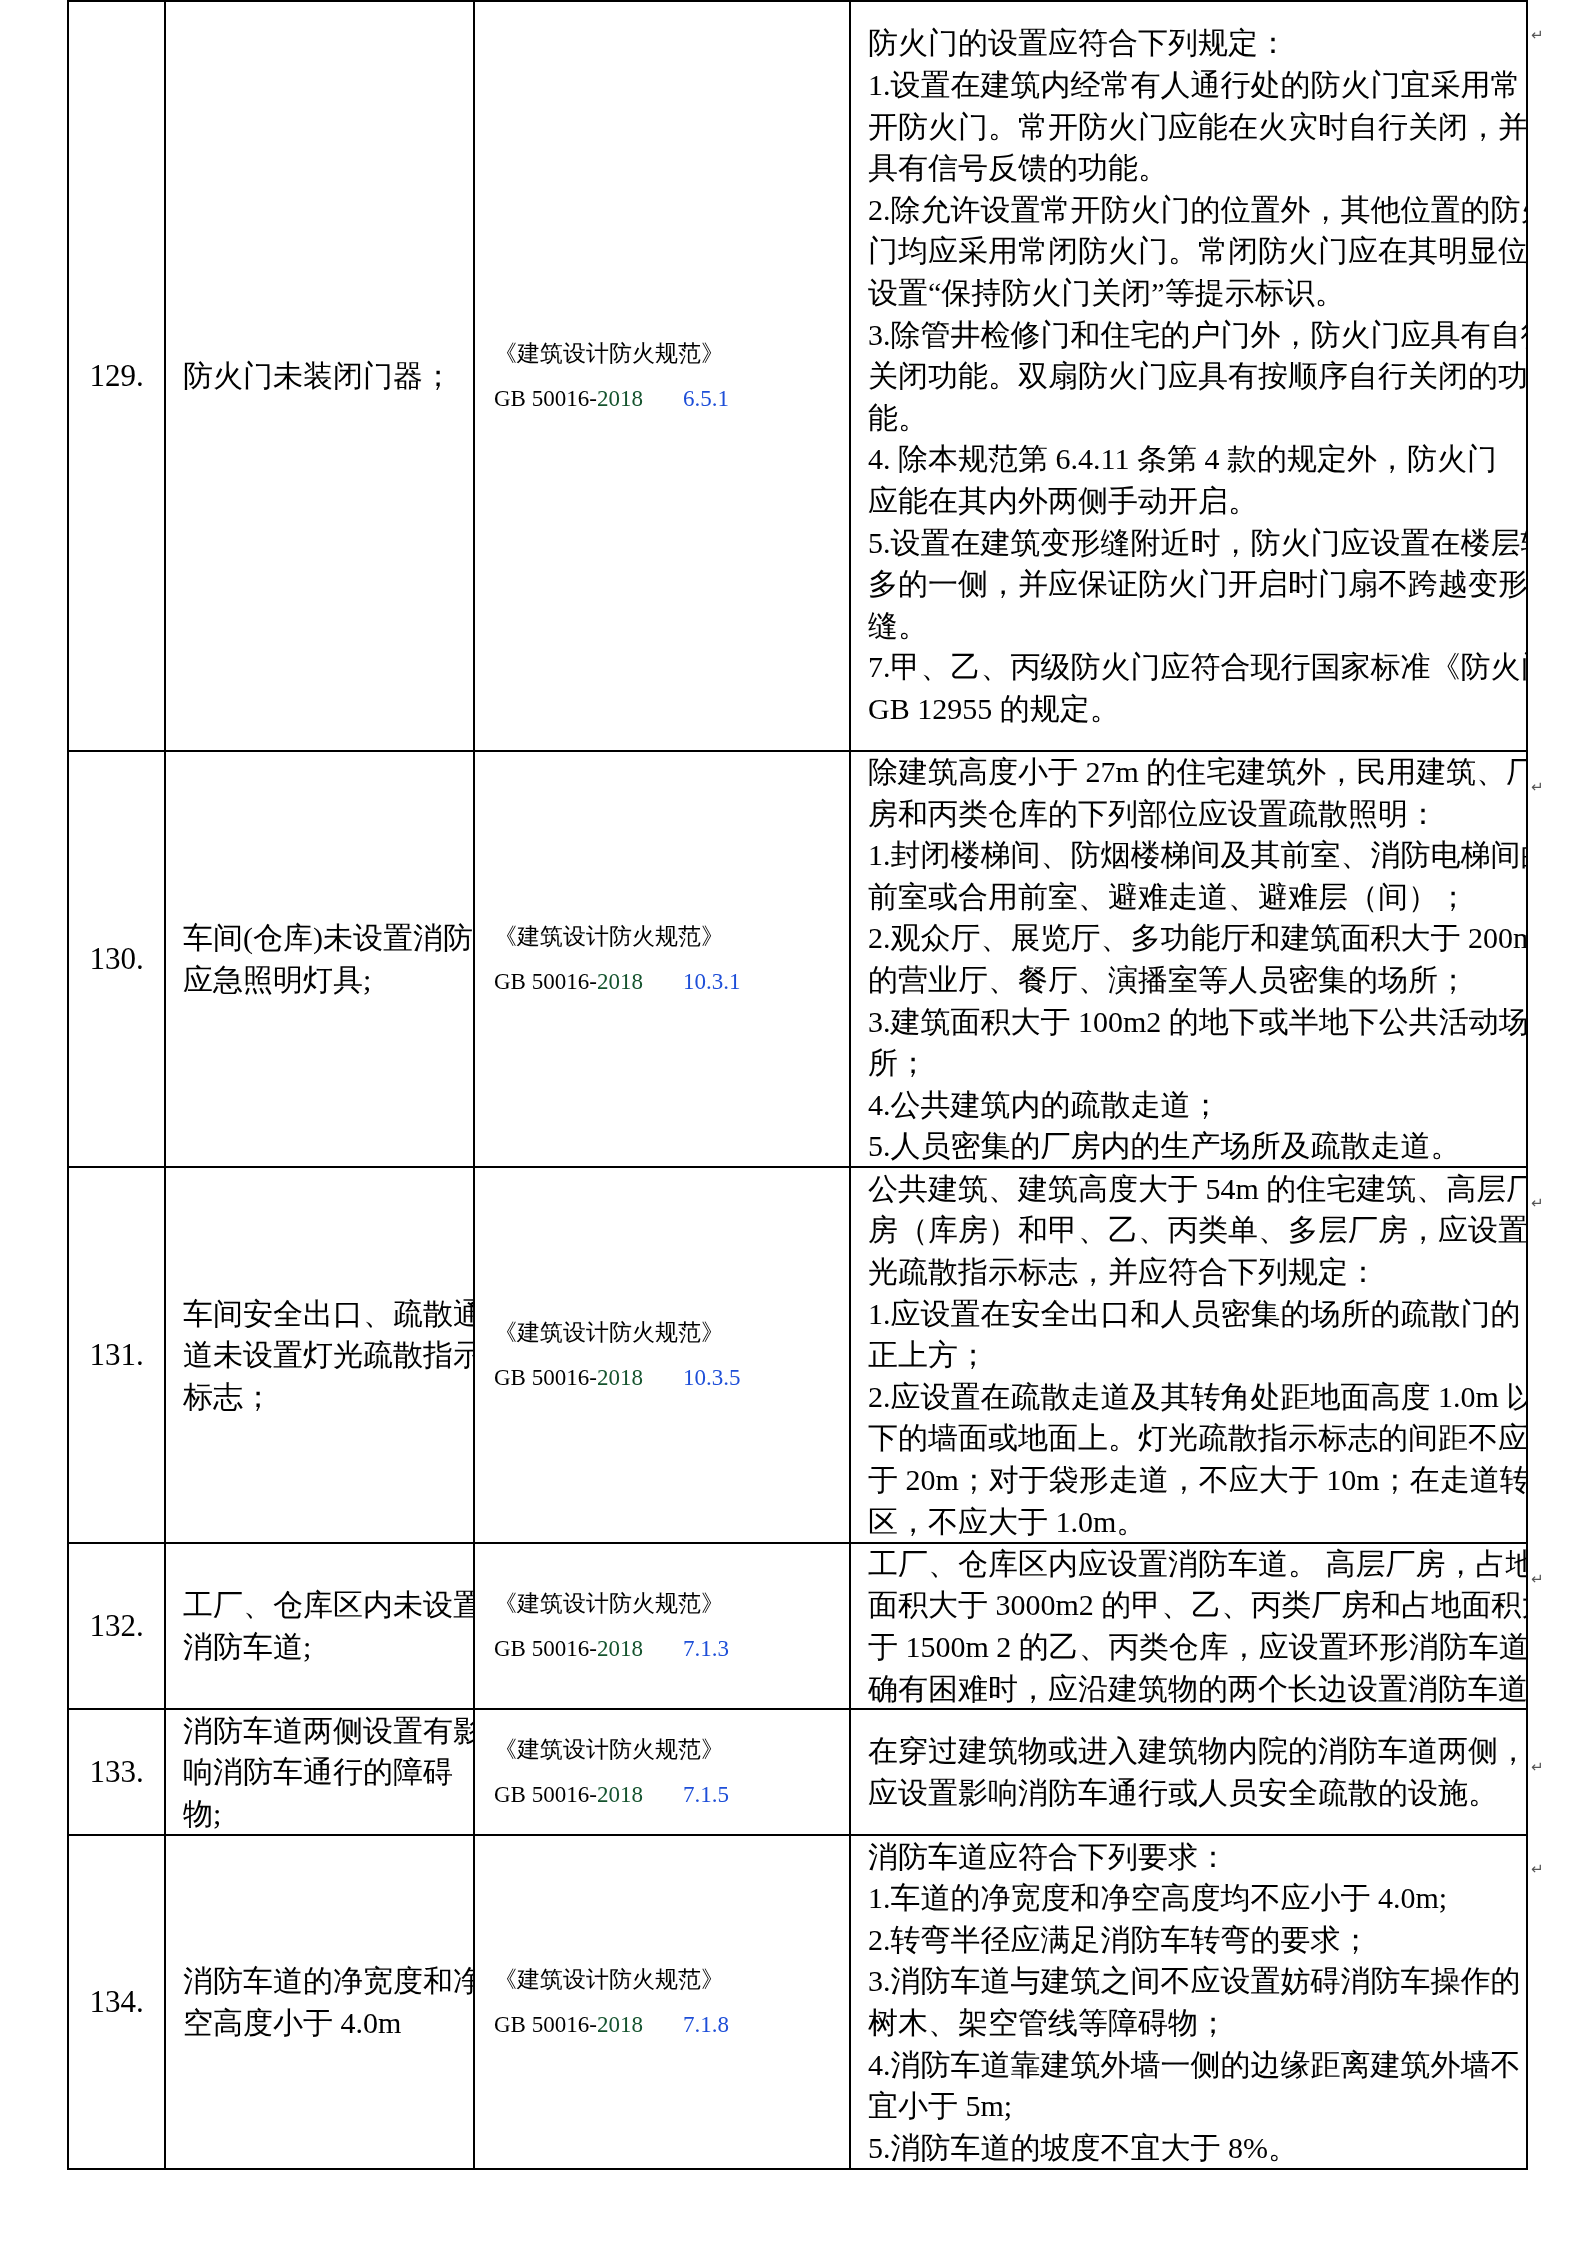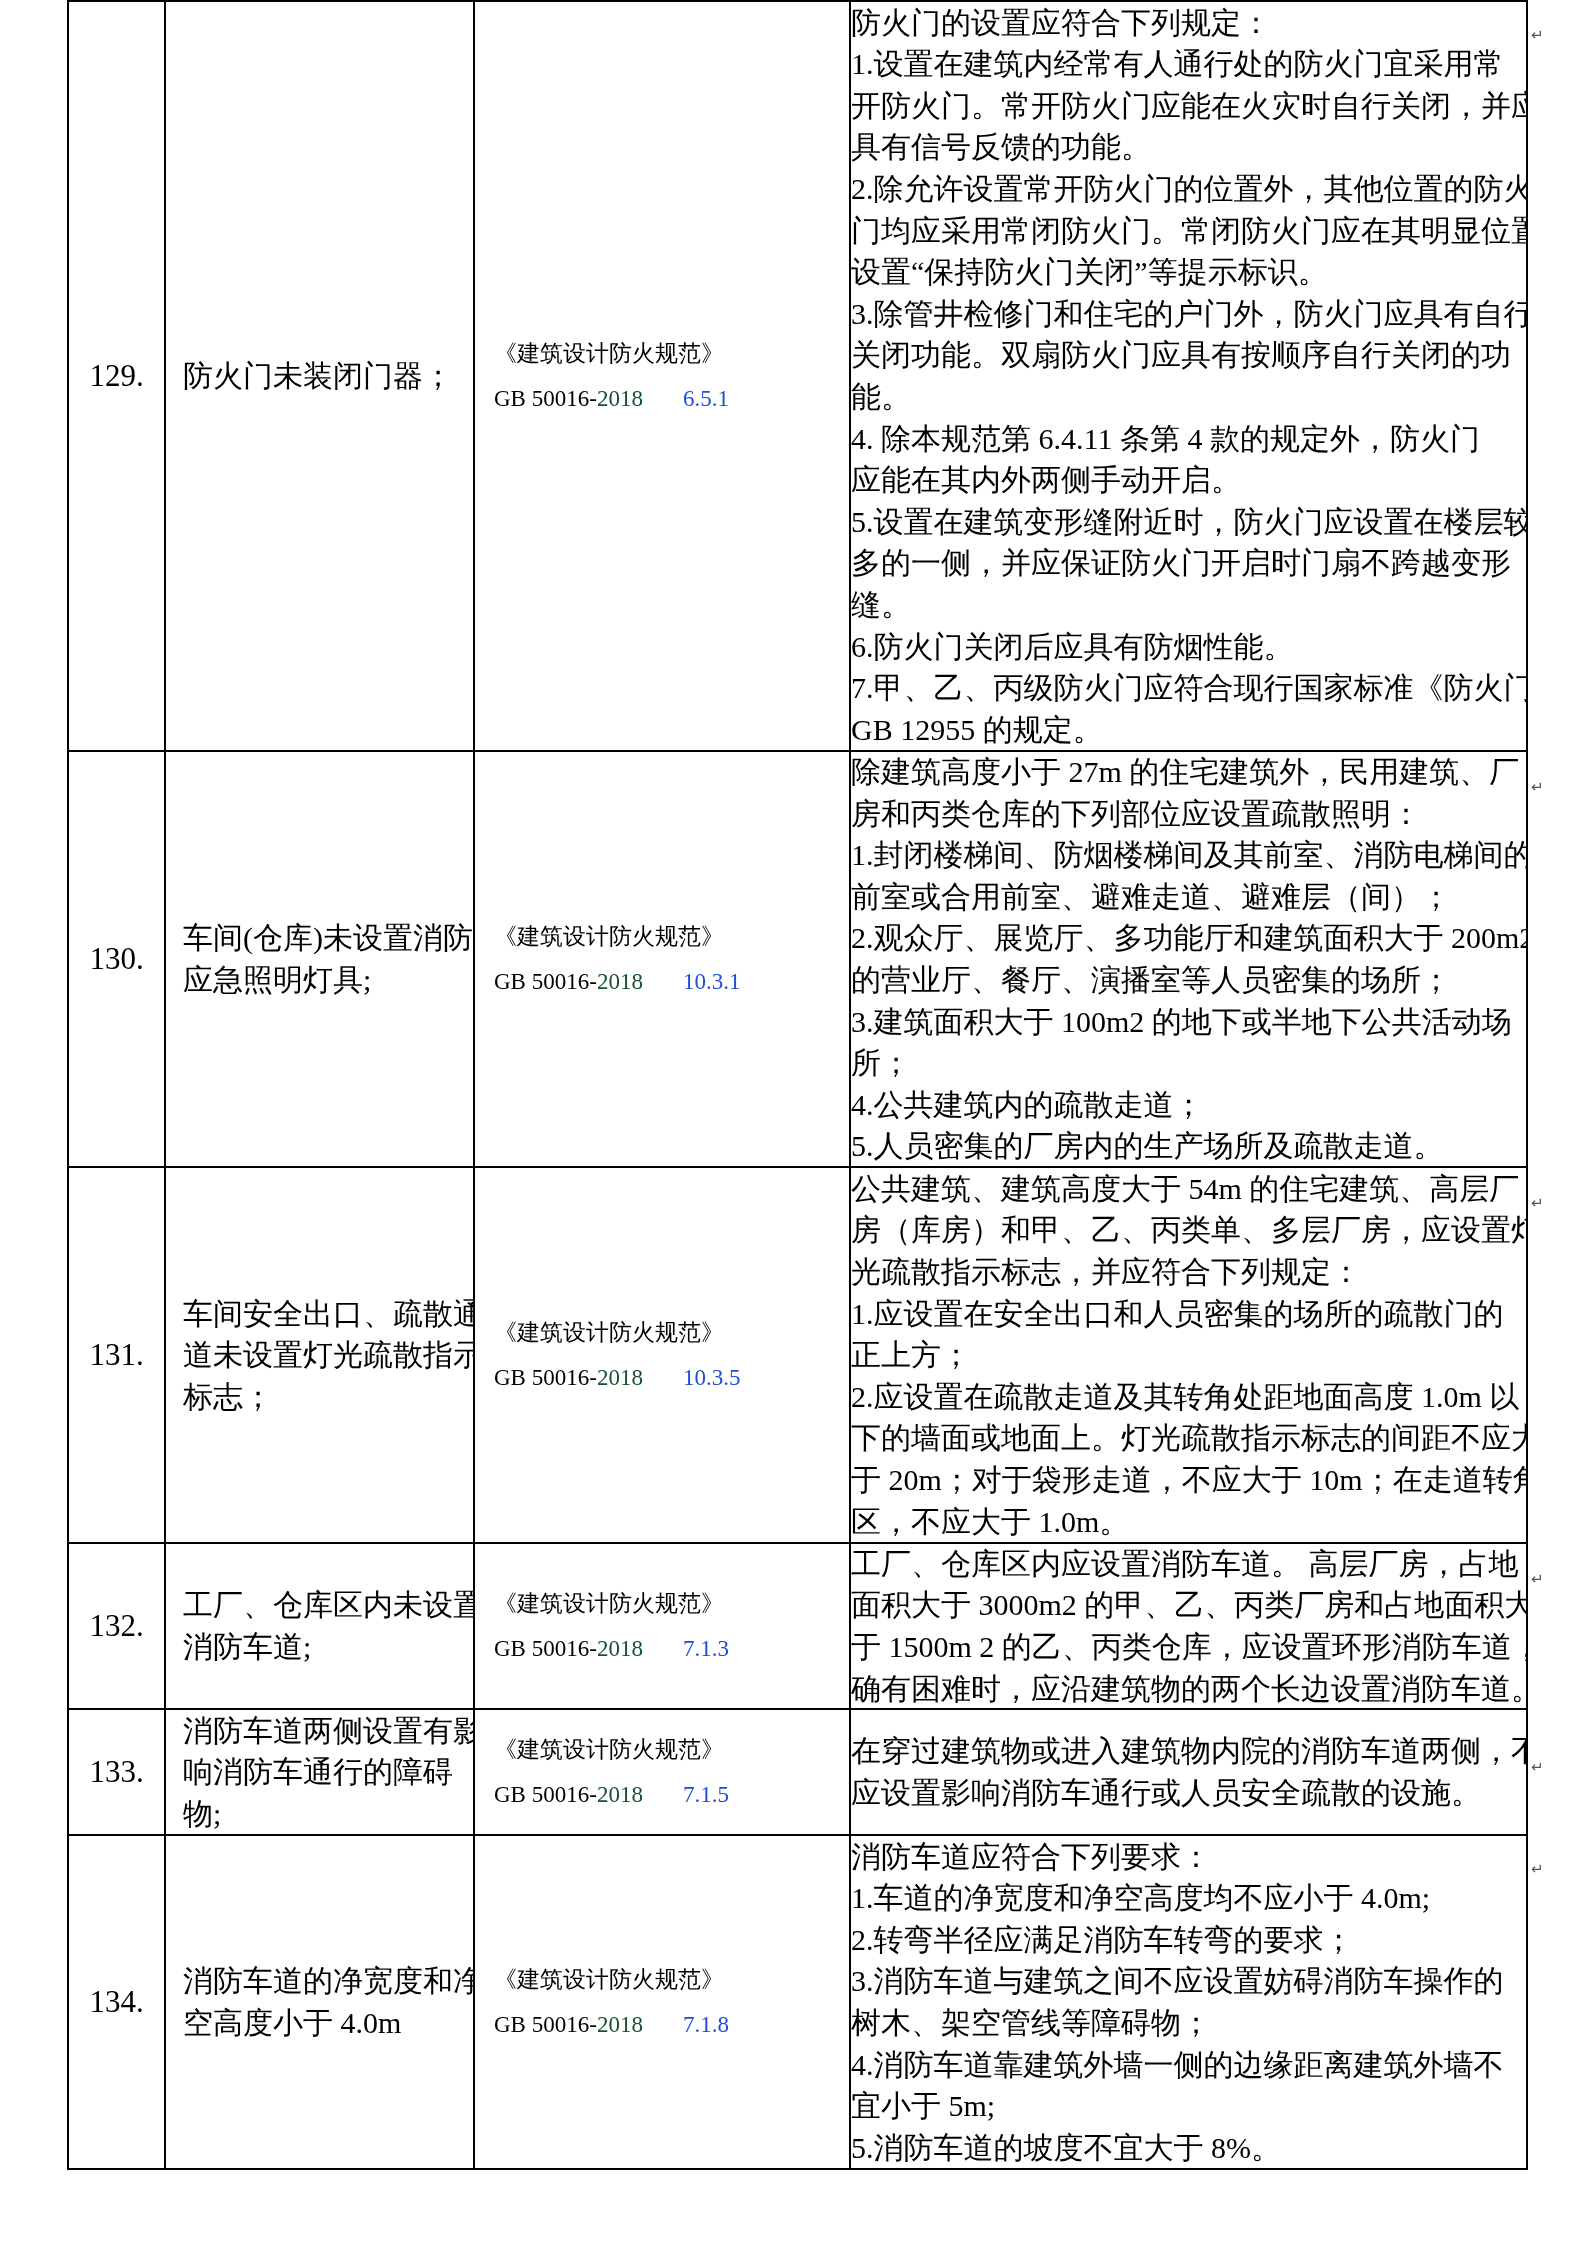--- a/index.html
+++ b/index.html
@@ -51,20 +51,21 @@
   .ref-cell {
     padding-left: 19px;
     padding-right: 4px;
     font-size: 23px;
   }
   .ref-cell .ref-title { line-height: 45px; white-space: nowrap; }
   .ref-cell .ref-line  { line-height: 45px; white-space: nowrap; }
   .ref-year { color: #14532d; }
   .ref-sec  { color: #1d4ed8; margin-left: 40px; }
   .details-cell {
+    padding-left: 17px;
     padding-right: 6px;
     font-size: 30px;
   }
   .details-cell .ln { line-height: 41.6px; white-space: nowrap; }
   .para-mark {
     position: absolute;
     left: 1531px;
     width: 24px;
     font-size: 15px;
     color: #555555;
@@ -98,21 +99,20 @@
       <div class="ln">门均应采用常闭防火门。常闭防火门应在其明显位置</div>
       <div class="ln">设置“保持防火门关闭”等提示标识。</div>
       <div class="ln">3.除管井检修门和住宅的户门外，防火门应具有自行</div>
       <div class="ln">关闭功能。双扇防火门应具有按顺序自行关闭的功</div>
       <div class="ln">能。</div>
       <div class="ln">4. 除本规范第 6.4.11 条第 4 款的规定外，防火门</div>
       <div class="ln">应能在其内外两侧手动开启。</div>
       <div class="ln">5.设置在建筑变形缝附近时，防火门应设置在楼层较</div>
       <div class="ln">多的一侧，并应保证防火门开启时门扇不跨越变形</div>
       <div class="ln">缝。</div>
-      <div class="ln">6.防火门关闭后应具有防烟性能。</div>
       <div class="ln">7.甲、乙、丙级防火门应符合现行国家标准《防火门》</div>
       <div class="ln">GB 12955 的规定。</div>
     </div>
 
   <div class="cell num-cell">
     <span>130.</span>
   </div>
   <div class="cell issue-cell">
       <div class="ln">车间(仓库)未设置消防</div>
       <div class="ln">应急照明灯具;</div>

